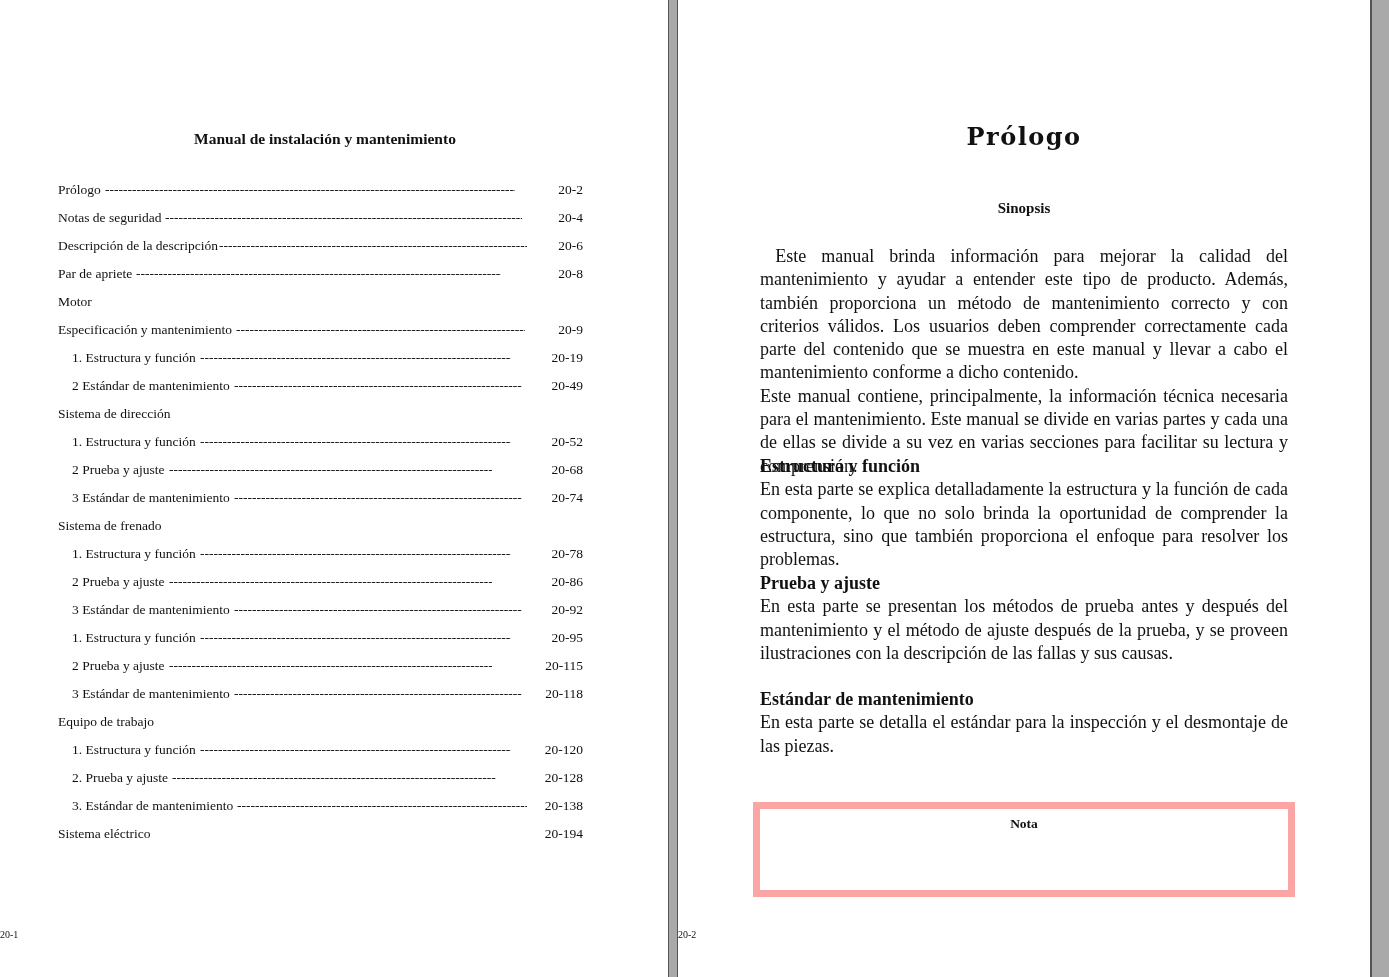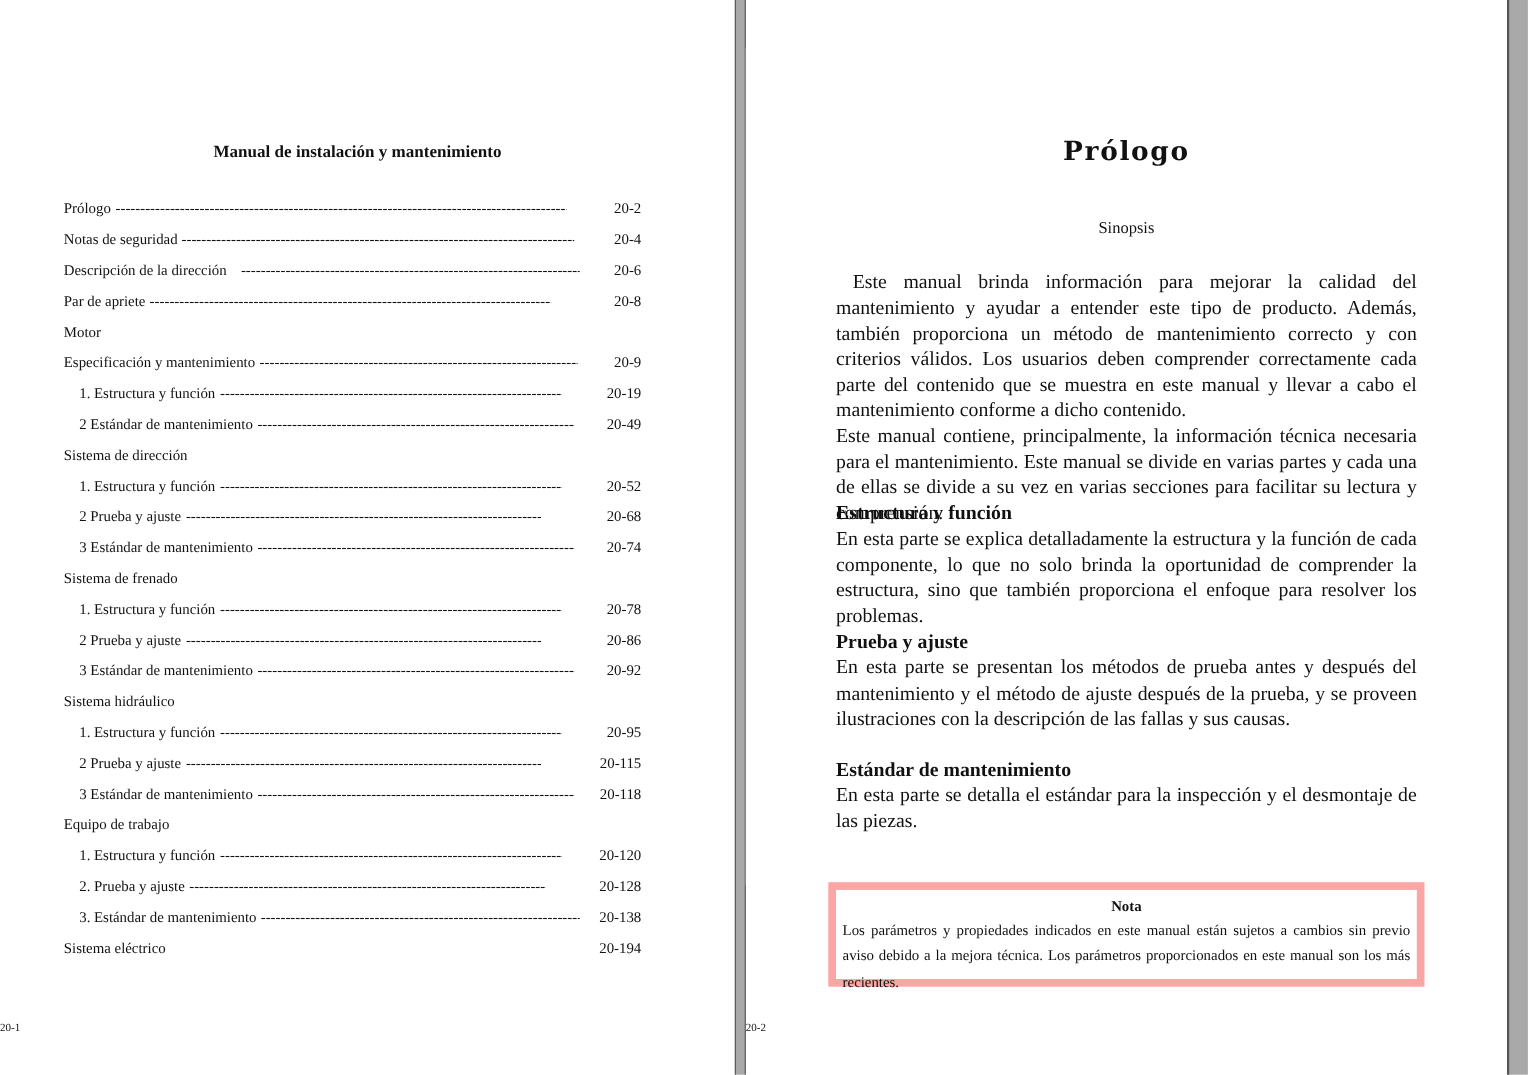--- a/index.html
+++ b/index.html
@@ -35,21 +35,21 @@
     }
     #page-num-left { left: 0; width: 643px; }
     #page-num-right { left: 0; width: 692px; }
 
     .prologo-title {
       position: absolute; top: 78px; left: 0; width: 692px; text-align: center;
       font-family: "DejaVu Serif", serif; font-weight: bold; font-size: 24px; letter-spacing: 1.5px;
     }
     .sinopsis-title {
       position: absolute; top: 156px; left: 0; width: 692px; text-align: center;
-      font-weight: normal; font-size: 15px;
+      font-weight: bold; font-size: 15px;
     }
     .body-block {
       position: absolute; left: 82px; width: 528px; font-size: 18px; line-height: 23.3px;
       text-align: justify;
     }
     .body-block p { margin: 0; }
     .sec-head { font-weight: bold; }
     .note-box {
       position: absolute; left: 75px; top: 758px; width: 542px; height: 95px;
       border: 7px solid #fca5a5; box-sizing: border-box; padding: 5px 6px 0 6px;
@@ -58,35 +58,34 @@
     .note-title { text-align: center; font-weight: bold; line-height: 20px; }
   </style>
 </head>
 <body>
 
 <div class="page" id="page-left">
   <div class="toc-title">Manual de instalación y mantenimiento</div>
   <div class="toc-list" id="toc-list">
       <div class="toc-row"><span class="toc-label">Prólogo</span><span class="toc-leader" style="left: 47px; width: 410px;">--------------------------------------------------------------------------------------------------------------------------------------------------------------------------------------------------------</span><span class="toc-page">20-2</span></div>
       <div class="toc-row"><span class="toc-label">Notas de seguridad</span><span class="toc-leader" style="left: 107px; width: 357px;">--------------------------------------------------------------------------------------------------------------------------------------------------------------------------------------------------------</span><span class="toc-page">20-4</span></div>
-      <div class="toc-row"><span class="toc-label">Descripción de la dirección</span><span class="toc-leader" style="left: 161px; width: 308px;">--------------------------------------------------------------------------------------------------------------------------------------------------------------------------------------------------------</span><span class="toc-page">20-6</span></div>
+      <div class="toc-row"><span class="toc-label">Descripción de la descripción</span><span class="toc-leader" style="left: 161px; width: 308px;">--------------------------------------------------------------------------------------------------------------------------------------------------------------------------------------------------------</span><span class="toc-page">20-6</span></div>
       <div class="toc-row"><span class="toc-label">Par de apriete</span><span class="toc-leader" style="left: 78px; width: 365px;">--------------------------------------------------------------------------------------------------------------------------------------------------------------------------------------------------------</span><span class="toc-page">20-8</span></div>
       <div class="toc-row"><span class="toc-label">Motor</span><span class="toc-page"></span></div>
       <div class="toc-row"><span class="toc-label">Especificación y mantenimiento</span><span class="toc-leader" style="left: 178px; width: 289px;">--------------------------------------------------------------------------------------------------------------------------------------------------------------------------------------------------------</span><span class="toc-page">20-9</span></div>
       <div class="toc-row indent"><span class="toc-label">1. Estructura y función</span><span class="toc-leader" style="left: 142px; width: 311px;">--------------------------------------------------------------------------------------------------------------------------------------------------------------------------------------------------------</span><span class="toc-page">20-19</span></div>
       <div class="toc-row indent"><span class="toc-label">2 Estándar de mantenimiento</span><span class="toc-leader" style="left: 176px; width: 288px;">--------------------------------------------------------------------------------------------------------------------------------------------------------------------------------------------------------</span><span class="toc-page">20-49</span></div>
       <div class="toc-row"><span class="toc-label">Sistema de dirección</span><span class="toc-page"></span></div>
       <div class="toc-row indent"><span class="toc-label">1. Estructura y función</span><span class="toc-leader" style="left: 142px; width: 311px;">--------------------------------------------------------------------------------------------------------------------------------------------------------------------------------------------------------</span><span class="toc-page">20-52</span></div>
       <div class="toc-row indent"><span class="toc-label">2 Prueba y ajuste</span><span class="toc-leader" style="left: 111px; width: 323px;">--------------------------------------------------------------------------------------------------------------------------------------------------------------------------------------------------------</span><span class="toc-page">20-68</span></div>
       <div class="toc-row indent"><span class="toc-label">3 Estándar de mantenimiento</span><span class="toc-leader" style="left: 176px; width: 288px;">--------------------------------------------------------------------------------------------------------------------------------------------------------------------------------------------------------</span><span class="toc-page">20-74</span></div>
       <div class="toc-row"><span class="toc-label">Sistema de frenado</span><span class="toc-page"></span></div>
       <div class="toc-row indent"><span class="toc-label">1. Estructura y función</span><span class="toc-leader" style="left: 142px; width: 311px;">--------------------------------------------------------------------------------------------------------------------------------------------------------------------------------------------------------</span><span class="toc-page">20-78</span></div>
       <div class="toc-row indent"><span class="toc-label">2 Prueba y ajuste</span><span class="toc-leader" style="left: 111px; width: 323px;">--------------------------------------------------------------------------------------------------------------------------------------------------------------------------------------------------------</span><span class="toc-page">20-86</span></div>
       <div class="toc-row indent"><span class="toc-label">3 Estándar de mantenimiento</span><span class="toc-leader" style="left: 176px; width: 288px;">--------------------------------------------------------------------------------------------------------------------------------------------------------------------------------------------------------</span><span class="toc-page">20-92</span></div>
-      <div class="toc-row"><span class="toc-label">Sistema hidráulico</span><span class="toc-page"></span></div>
       <div class="toc-row indent"><span class="toc-label">1. Estructura y función</span><span class="toc-leader" style="left: 142px; width: 311px;">--------------------------------------------------------------------------------------------------------------------------------------------------------------------------------------------------------</span><span class="toc-page">20-95</span></div>
       <div class="toc-row indent"><span class="toc-label">2 Prueba y ajuste</span><span class="toc-leader" style="left: 111px; width: 323px;">--------------------------------------------------------------------------------------------------------------------------------------------------------------------------------------------------------</span><span class="toc-page">20-115</span></div>
       <div class="toc-row indent"><span class="toc-label">3 Estándar de mantenimiento</span><span class="toc-leader" style="left: 176px; width: 288px;">--------------------------------------------------------------------------------------------------------------------------------------------------------------------------------------------------------</span><span class="toc-page">20-118</span></div>
       <div class="toc-row"><span class="toc-label">Equipo de trabajo</span><span class="toc-page"></span></div>
       <div class="toc-row indent"><span class="toc-label">1. Estructura y función</span><span class="toc-leader" style="left: 142px; width: 311px;">--------------------------------------------------------------------------------------------------------------------------------------------------------------------------------------------------------</span><span class="toc-page">20-120</span></div>
       <div class="toc-row indent"><span class="toc-label">2. Prueba y ajuste</span><span class="toc-leader" style="left: 114px; width: 324px;">--------------------------------------------------------------------------------------------------------------------------------------------------------------------------------------------------------</span><span class="toc-page">20-128</span></div>
       <div class="toc-row indent"><span class="toc-label">3. Estándar de mantenimiento</span><span class="toc-leader" style="left: 179px; width: 290px;">--------------------------------------------------------------------------------------------------------------------------------------------------------------------------------------------------------</span><span class="toc-page">20-138</span></div>
       <div class="toc-row"><span class="toc-label">Sistema eléctrico</span><span class="toc-page">20-194</span></div>
     </div>
   <div class="page-num" id="page-num-left">20-1</div>
@@ -113,19 +112,18 @@
     <p>En esta parte se detalla el estándar para la inspección y el desmontaje de las piezas.</p>
   </div>
 
   <div class="body-block" style="top:528px;">
     <p class="sec-head">Prueba y ajuste</p>
     <p>En esta parte se presentan los métodos de prueba antes y después del mantenimiento y el método de ajuste después de la prueba, y se proveen ilustraciones con la descripción de las fallas y sus causas.</p>
   </div>
 
   <div class="note-box">
     <div class="note-title">Nota</div>
-    <div>Los parámetros y propiedades indicados en este manual están sujetos a cambios sin previo aviso debido a la mejora técnica. Los parámetros proporcionados en este manual son los más recientes.</div>
   </div>
 
   <div class="page-num" id="page-num-right">20-2</div>
 </div>
 
 <div class="divider" id="divider-right"></div>
 
 </body></html>

